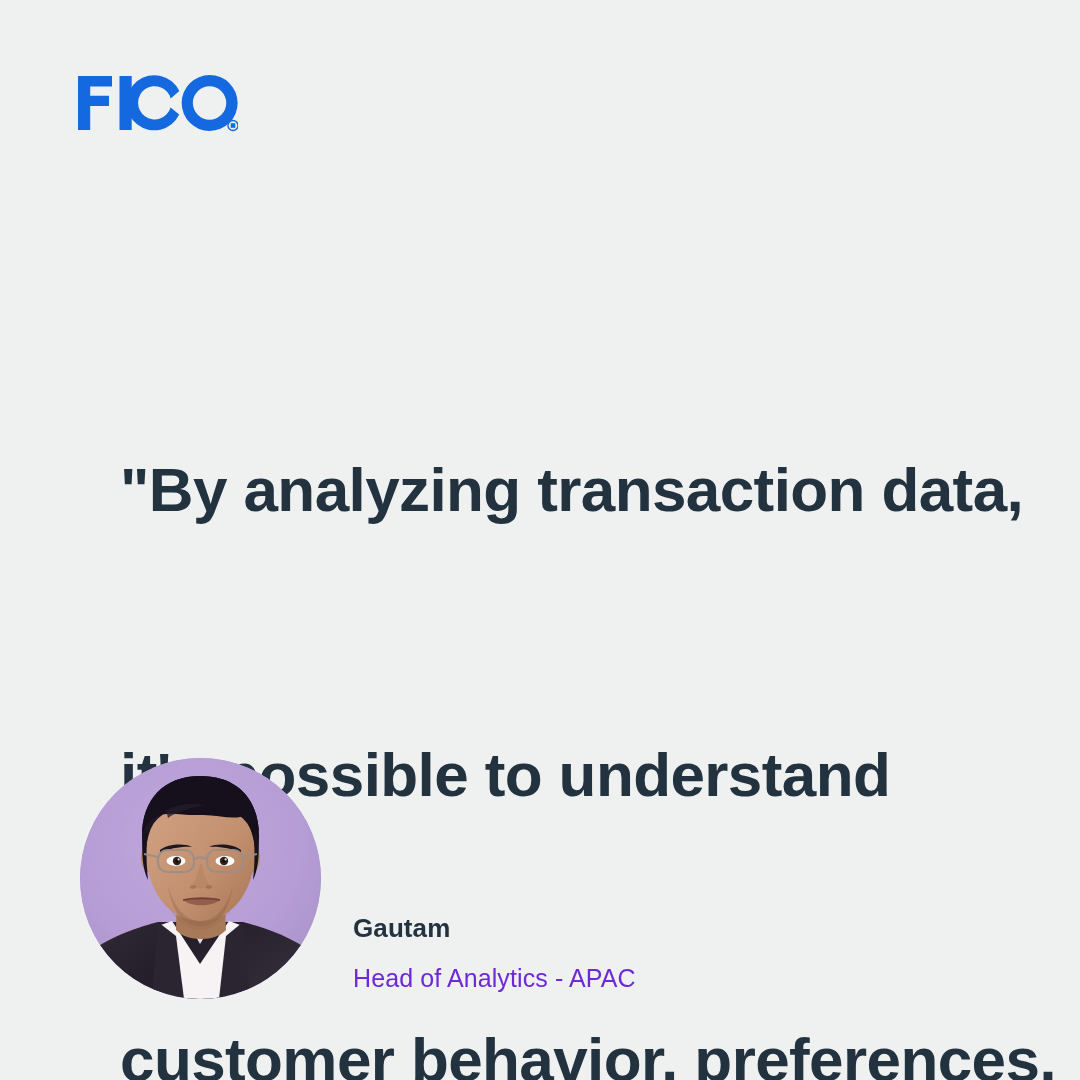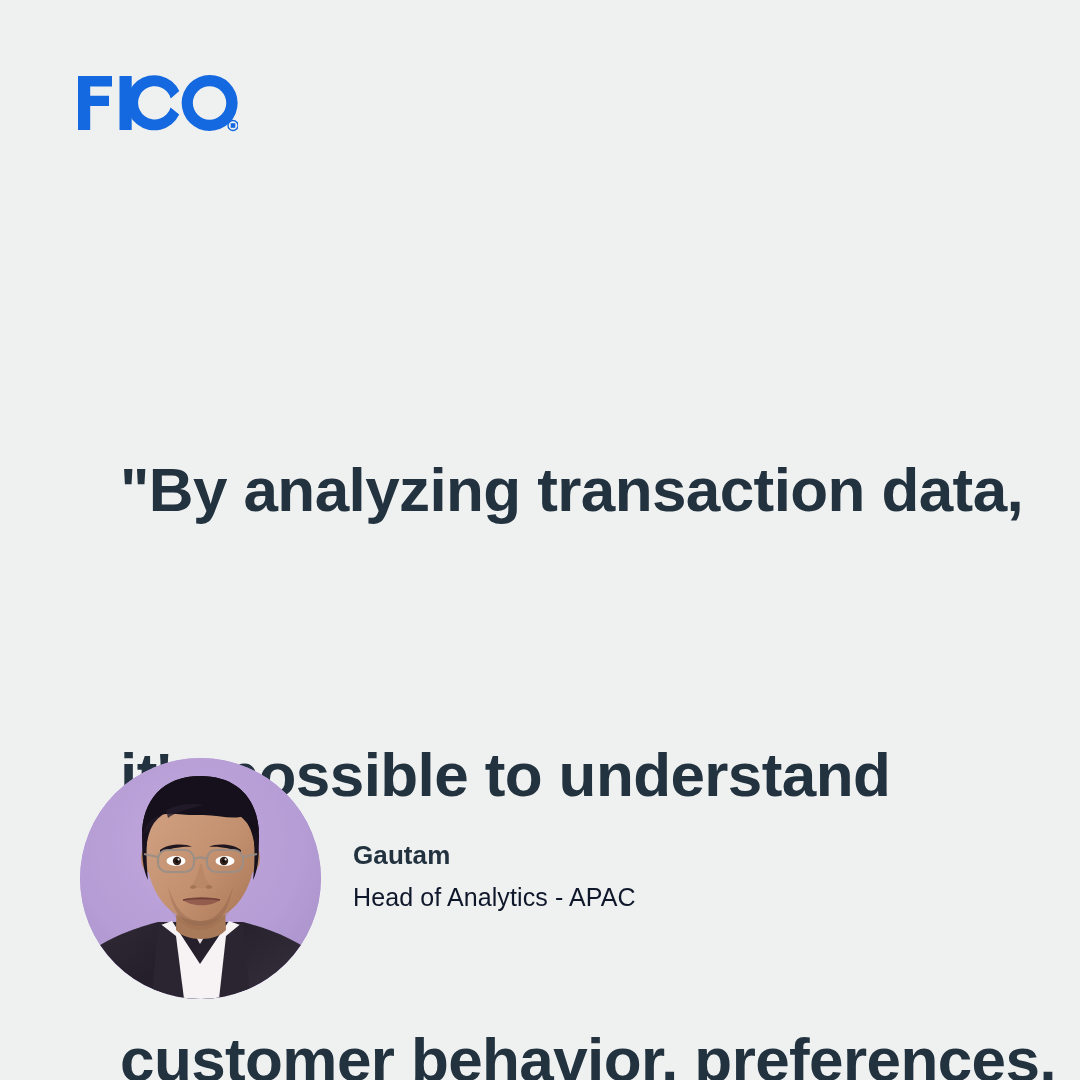--- a/index.html
+++ b/index.html
@@ -47,21 +47,21 @@
   .quote-line { display: block; }
 
   
   .attribution {
     position: absolute;
     left: 80px;
     top: 757px;
     width: 900px;
     height: 242px;
     display: flex;
-    align-items: center;
+    align-items: flex-end;
   }
 
   .avatar {
     position: relative;
     width: 241px;
     height: 241px;
     border-radius: 50%;
     overflow: hidden;
     flex: 0 0 auto;
     background: #b9a0d8;
@@ -73,25 +73,25 @@
     padding-bottom: 4px;
   }
   .person-name {
     color: #23323f;
     font-size: 26px;
     font-weight: 700;
     line-height: 34px;
     letter-spacing: 0.1px;
   }
   .person-role {
-    color: #0f172a;
+    color: #6d28d9;
     font-size: 25px;
     font-weight: 400;
     line-height: 34px;
-    margin-top: 8px;
+    margin-top: 16px;
     letter-spacing: 0.1px;
   }
 </style>
 </head>
 <body>
 
 <div class="card">
 
   <div class="logo">
     <svg viewBox="0 0 160 58" width="160" height="58" aria-hidden="true">

